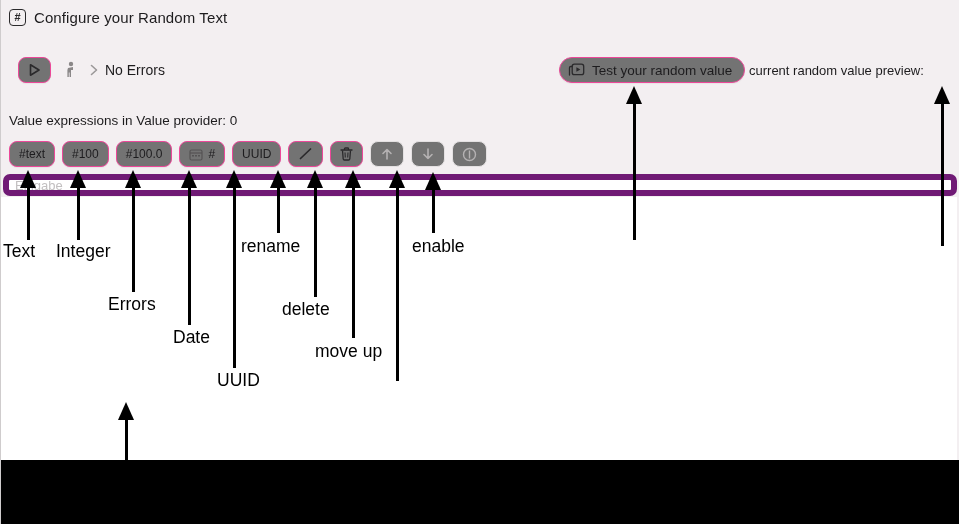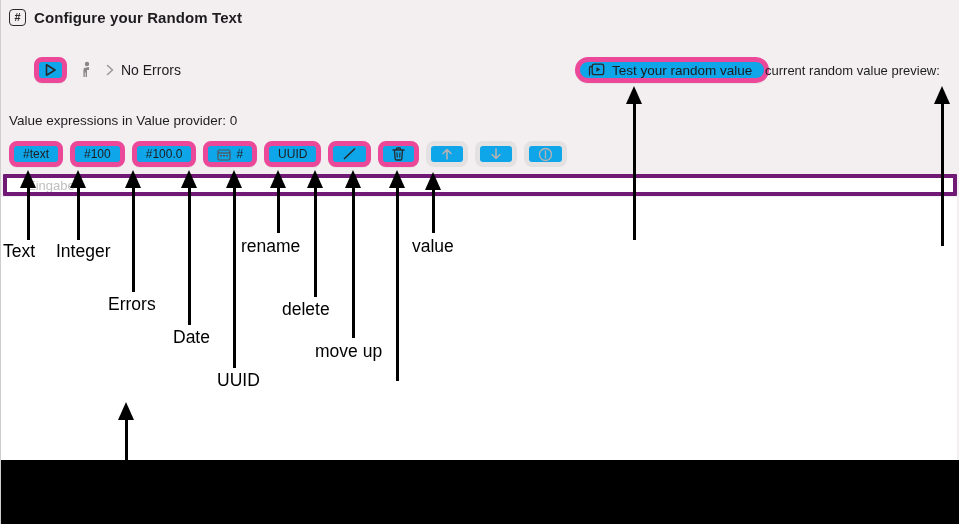--- a/index.html
+++ b/index.html
@@ -22,29 +22,29 @@
     position: absolute; top: 0; left: 0; right: 0; height: 34px;
     display: flex; align-items: center; padding-left: 8px;
   }
   .hash-badge {
     width: 17px; height: 17px;
     border: 1.6px solid #2a292b; border-radius: 4px;
     display: inline-flex; align-items: center; justify-content: center;
     font-size: 11px; font-weight: 700; color: #2a292b;
     margin-right: 8px;
   }
-  .title-text { font-size: 15px; font-weight: 700; letter-spacing: .1px; }
+  .title-text { font-size: 15px; font-weight: 400; letter-spacing: .1px; }
 
   
   .run-row {
-    position: absolute; top: 55px; left: 0; right: 0; height: 30px; margin-left: 16px;
+    position: absolute; top: 55px; left: 0; right: 0; height: 30px;
   }
   .btn {
-    background: #0ea5e9;
-    border: 5px solid #ec4899;
+    background: #737373;
+    border: 1px solid #ec4899;
     border-radius: 8px;
     box-shadow: 0 1px 1px rgba(0,0,0,0.05);
     display: inline-flex; align-items: center; justify-content: center;
     cursor: default;
   }
   .play-btn { position: absolute; left: 17px; top: 2px; width: 33px; height: 26px; }
   .inspector { position: absolute; left: 62px; top: 6px; width: 14px; height: 18px; }
   .chevron { position: absolute; left: 88px; top: 8px; width: 10px; height: 14px; }
   .no-errors { position: absolute; left: 104px; top: 7px; font-size: 14px; }
   .test-btn {
@@ -65,23 +65,23 @@
   .tb-btn {
     height: 26px; border-radius: 8px; font-size: 12px;
     padding: 0 9px; gap: 5px; color: #1d1c1e; white-space: nowrap;
   }
   .tb-btn.disabled { border-color: #e4e1e2; box-shadow: none; }
   .tb-btn svg { display: block; }
 
   
   .expr-input {
     position: absolute; top: 174px; left: 2px; width: 954px; height: 22px;
-    background: #ffffff; border: 4px solid #701a75; border-radius: 1px;
+    background: #ffffff; border: 6px solid #701a75; border-radius: 7px;
     font-family: "Liberation Sans", sans-serif;
-    font-size: 13px; padding: 0 20px; color: #1d1c1e; outline: none;
+    font-size: 13px; padding: 0 6px; color: #1d1c1e; outline: none;
   }
   .expr-input::placeholder { color: #c2bfc0; }
 
   
   .content-area {
     position: absolute; top: 197px; left: 0; width: 956px; height: 263px;
     background: #ffffff;
   }
 
   
@@ -199,21 +199,21 @@
   <div class="annotation-layer">
 
     <div class="ann-label" style="left:2px;   top:241px;">Text</div>
     <div class="ann-label" style="left:55px;  top:241px;">Integer</div>
     <div class="ann-label" style="left:107px; top:294px;">Errors</div>
     <div class="ann-label" style="left:172px; top:327px;">Date</div>
     <div class="ann-label" style="left:216px; top:370px;">UUID</div>
     <div class="ann-label" style="left:240px; top:236px;">rename</div>
     <div class="ann-label" style="left:281px; top:299px;">delete</div>
     <div class="ann-label" style="left:314px; top:341px;">move up</div>
-    <div class="ann-label" style="left:411px; top:236px;">value</div>
+    <div class="ann-label" style="left:411px; top:236px;">enable</div>
 
     <div class="arrow" style="left:19px;  top:170px; height:70px;">
         <div class="head"></div>
         <div class="shaft"></div>
       </div>
     <div class="arrow" style="left:69px;  top:170px; height:70px;">
         <div class="head"></div>
         <div class="shaft"></div>
       </div>
     <div class="arrow" style="left:124px; top:170px; height:122px;">

